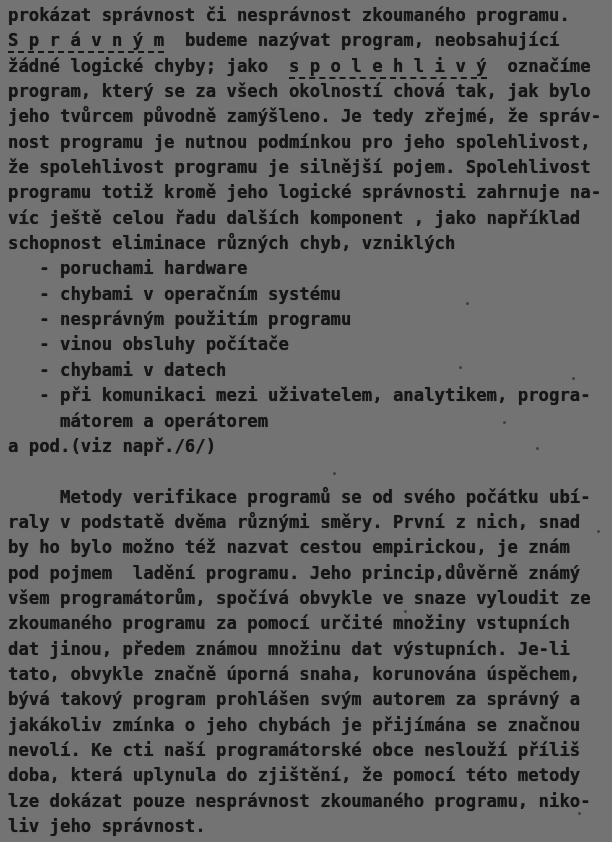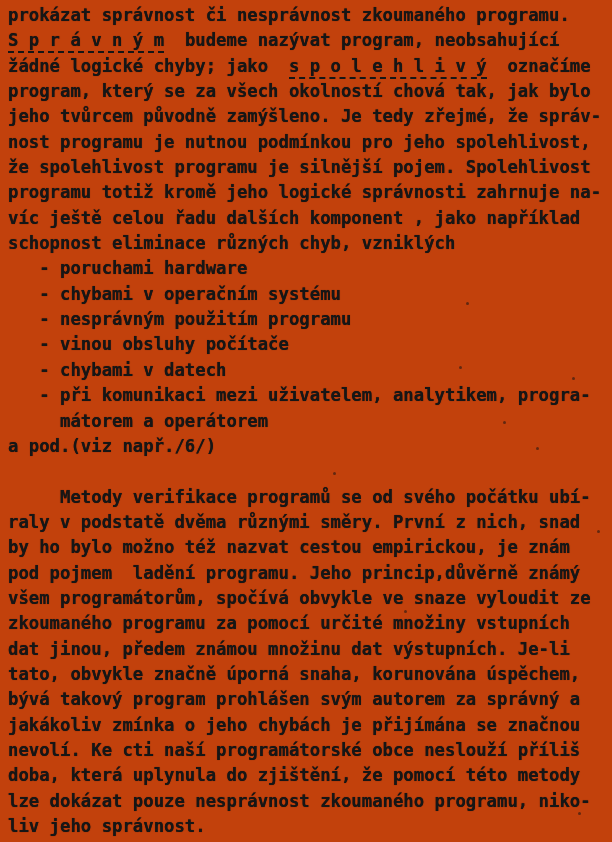--- a/index.html
+++ b/index.html
@@ -9,21 +9,21 @@
   body {
     width: 612px;
     height: 842px;
     background: #ffffff;
     overflow: hidden;
   }
   .page {
     position: relative;
     width: 612px;
     height: 842px;
-    background: #c2410c;
+    background: #737373;
   }
   .text-body {
     position: absolute;
     left: 8px;
     top: 3px;
     font-family: "DejaVu Sans Mono", "Liberation Mono", monospace;
     font-size: 17.3px;
     line-height: 25.35px;
     font-weight: 700;
     color: #161616;

